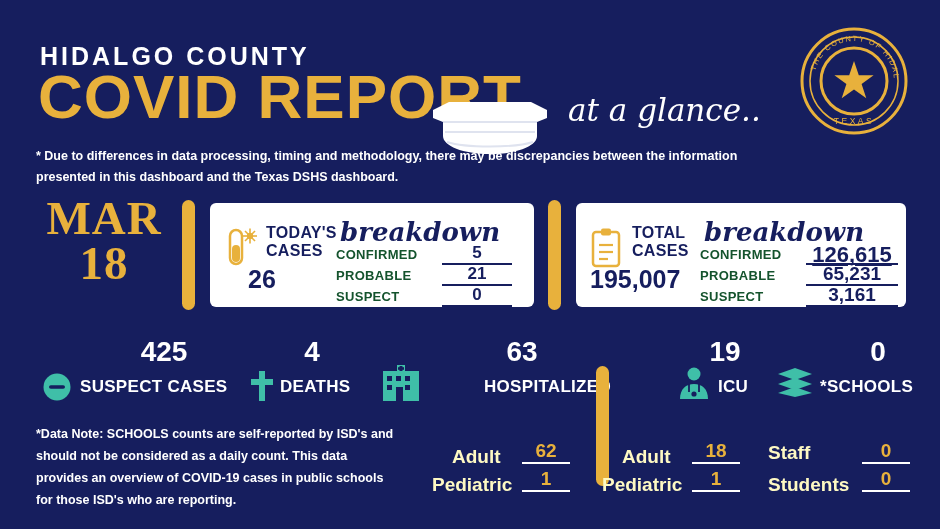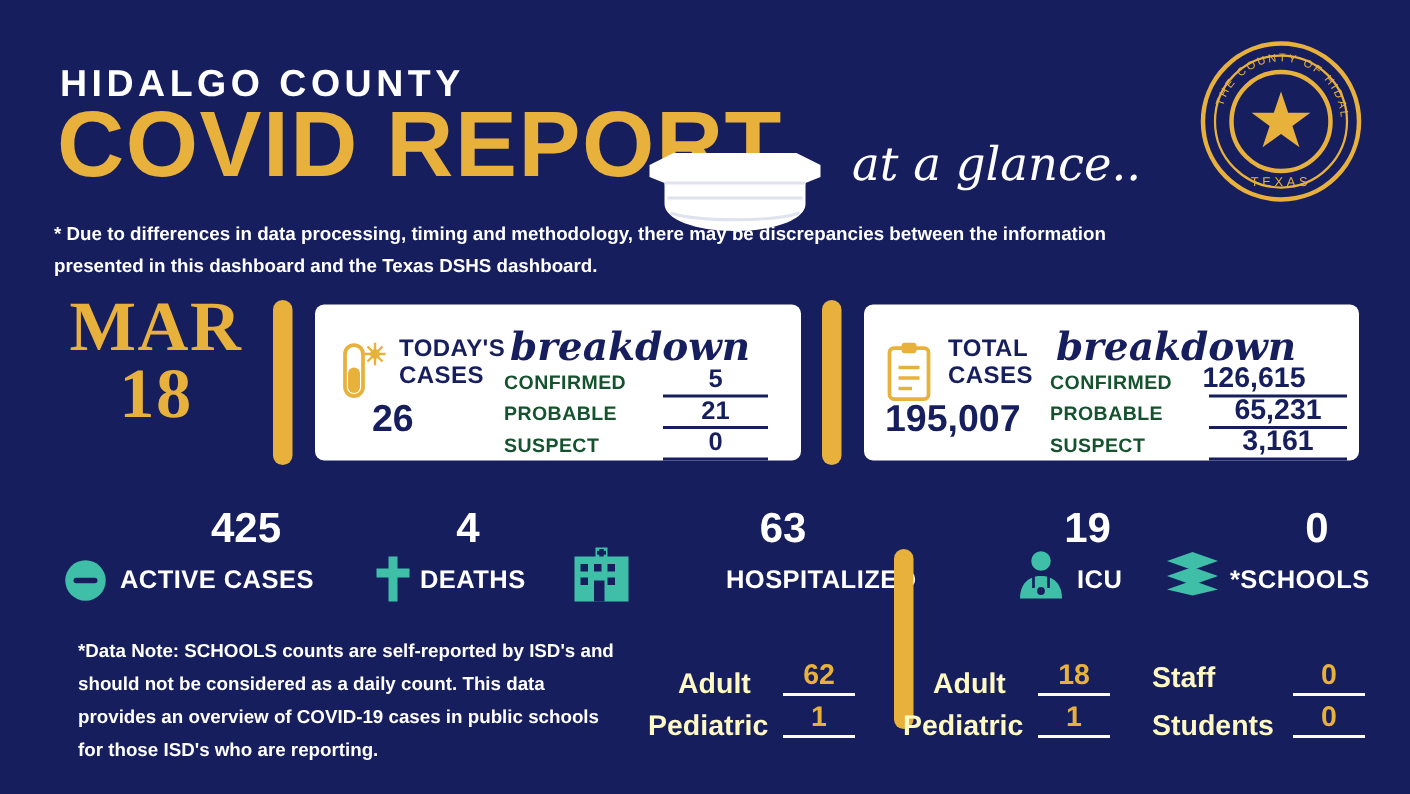--- a/index.html
+++ b/index.html
@@ -80,21 +80,21 @@
   }
   .uline { position:absolute; height:2px; background:#161e5e; }
 
   
   .stat { position:absolute; text-align:center; }
   .stat-num { font-size:28px; font-weight:bold; color:#ffffff; line-height:1; }
   .stat-lbl { font-size:17px; font-weight:bold; color:#ffffff; letter-spacing:0.3px; }
 
   .note {
     position:absolute; left:36px; top:424px; width:360px;
-    font-size:12.5px; font-weight:bold; line-height:1.75; color:#ffffff;margin-left:16px;
+    font-size:12.5px; font-weight:bold; line-height:1.75; color:#ffffff;
   }
 
   
   .sub-lbl { position:absolute; font-size:19px; font-weight:bold; color:#fef9c3; }
   .sub-val { position:absolute; font-size:19px; font-weight:bold; color:#ffffff; text-align:center; }
   .sub-line { position:absolute; height:2px; background:#ffffff; }
 </style>
 </head>
 <body>
 
@@ -179,42 +179,42 @@
         <line x1="9" y1="25" x2="23" y2="25" stroke="#e8b13c" stroke-width="2.2"></line>
         <line x1="9" y1="32" x2="18" y2="32" stroke="#e8b13c" stroke-width="2.2"></line>
       </svg>
     </div>
     <div class="card-lbl l1">TOTAL</div>
     <div class="card-lbl l2">CASES</div>
     <div class="card-script" style="left:128px; top:14px;">breakdown</div>
     <div class="card-bignum" style="left:14px; top:62px;">195,007</div>
 
     <div class="brk" style="left:124px; top:44px;">CONFIRMED</div>
-    <div class="brk-val" style="left:214px; top:39px; width:92px; font-size:19px;">126,615</div>
+    <div class="brk-val" style="left:230px; top:39px; width:92px; font-size:22px;text-decoration:underline;">126,615</div>
     <div class="uline" style="left:230px; top:60px; width:92px;"></div>
 
     <div class="brk" style="left:124px; top:65px;">PROBABLE</div>
     <div class="brk-val" style="left:230px; top:60px; width:92px; font-size:19px;">65,231</div>
     <div class="uline" style="left:230px; top:81px; width:92px;"></div>
 
     <div class="brk" style="left:124px; top:86px;">SUSPECT</div>
     <div class="brk-val" style="left:230px; top:81px; width:92px; font-size:19px;">3,161</div>
     <div class="uline" style="left:230px; top:102px; width:92px;"></div>
   </div>
 
   <div class="stat" style="left:84px; top:338px; width:160px;">
     <div class="stat-num">425</div>
   </div>
   <div style="position:absolute; left:42px; top:372px;">
     <svg width="30" height="30" viewBox="0 0 30 30">
       <circle cx="15" cy="15" r="13.5" fill="#3fbfa8"></circle>
       <rect x="7" y="13.2" width="16" height="3.6" rx="1.8" fill="#161e5e"></rect>
     </svg>
   </div>
-  <div class="stat-lbl" style="position:absolute; left:80px; top:377px;">ACTIVE CASES</div>
+  <div class="stat-lbl" style="position:absolute; left:80px; top:377px;">SUSPECT CASES</div>
 
   <div class="stat" style="left:252px; top:338px; width:120px;">
     <div class="stat-num">4</div>
   </div>
   <div style="position:absolute; left:250px; top:370px;">
     <svg width="24" height="32" viewBox="0 0 24 32">
       <rect x="9" y="1" width="6" height="30" fill="#3fbfa8"></rect>
       <rect x="1" y="9" width="22" height="6" fill="#3fbfa8"></rect>
     </svg>
   </div>

